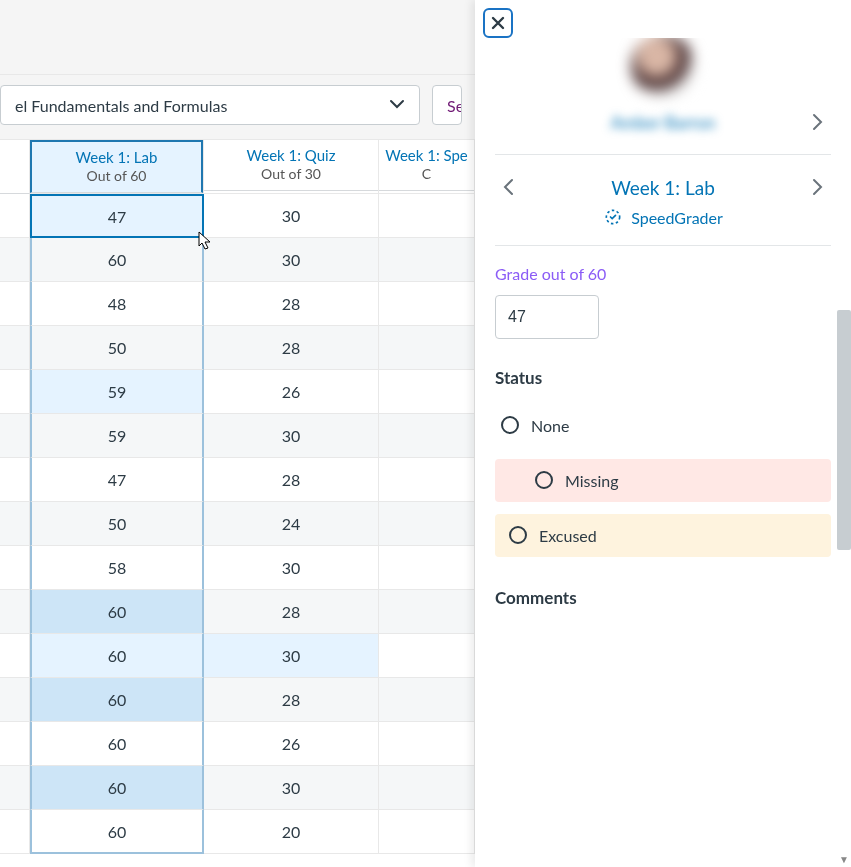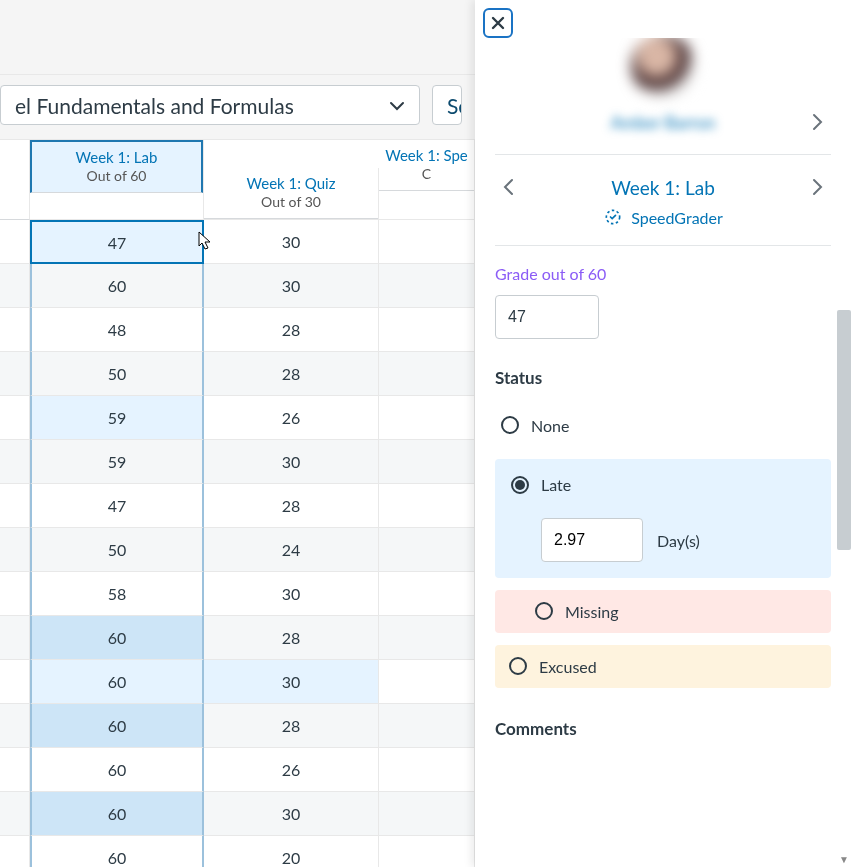--- a/index.html
+++ b/index.html
@@ -37,21 +37,21 @@
     border-bottom: 1px solid #e8e8e8;
   }
   .select-box {
     background: #fff;
     border: 1px solid #c7cdd1;
     border-radius: 4px;
     height: 40px;
     display: flex;
     align-items: center;
     padding: 4px 14px;
-    font-size: 21px;
+    font-size: 16px;
     color: #2d3b45;
     position: relative;
   }
   .select-main {
     width: 420px;
     margin-left: 0;
   }
   .select-secondary {
     width: 30px;
     overflow: hidden;
@@ -67,21 +67,21 @@
   .grid-header {
     display: flex;
     width: 100%;
   }
   .col {
     border-right: 1px solid #e8e8e8;
     border-bottom: 1px solid #e8e8e8;
   }
   .col-0 { width: 30px; }
   .col-1 { width: 174px; }
-  .col-2 { width: 175px; margin-top: 28px; }
+  .col-2 { width: 175px; }
   .col-3 { width: 96px; } 
   .hdr {
     text-align: center;
     padding: 6px 4px 8px 4px;
     background: #fff;
     border-bottom: 1px solid #d6d9dc;
     font-size: 14px;
     white-space: nowrap;
     overflow: hidden;
   }
@@ -297,21 +297,21 @@
   <div class="filters">
     <div class="select-box select-main">
       <span>el Fundamentals and Formulas</span>
       <span class="chev">
         <svg width="16" height="16" viewBox="0 0 16 16">
             <path d="M2 5l6 6 6-6" stroke="#2d3b45" stroke-width="2" fill="none" stroke-linecap="round"></path>
           </svg>
       </span>
     </div>
     <div class="select-box select-secondary">
-      <span style="color:#0c4a6e">Se</span>
+      <span style="color:#701a75">Se</span>
     </div>
   </div>
 
   <div class="grid-wrap">
     <div class="grid-header">
       <div class="col col-0 hdr"></div>
       <div class="col col-1 highlight-col">
         <div class="hdr">
           <div class="title">Week 1: Lab</div>
           <div class="sub">Out of 60</div>
@@ -486,30 +486,20 @@
 
     <div style="height:28px"></div>
 
     <div class="status-heading">Status</div>
     <div class="status-list">
       <label class="status-opt none">
         <span class="radio"></span>
         <span>None</span>
       </label>
 
-      <div class="status-opt late">
-        <div class="radio-row">
-          <span class="radio checked"></span>
-          <span>Late</span>
-        </div>
-        <div class="late-row">
-          <input class="late-input" value="2.97" style="">
-          <span>Day(s)</span>
-        </div>
-      </div>
 
       <label class="status-opt missing">
         <span class="radio"></span>
         <span>Missing</span>
       </label>
 
       <label class="status-opt excused">
         <span class="radio"></span>
         <span>Excused</span>
       </label>

